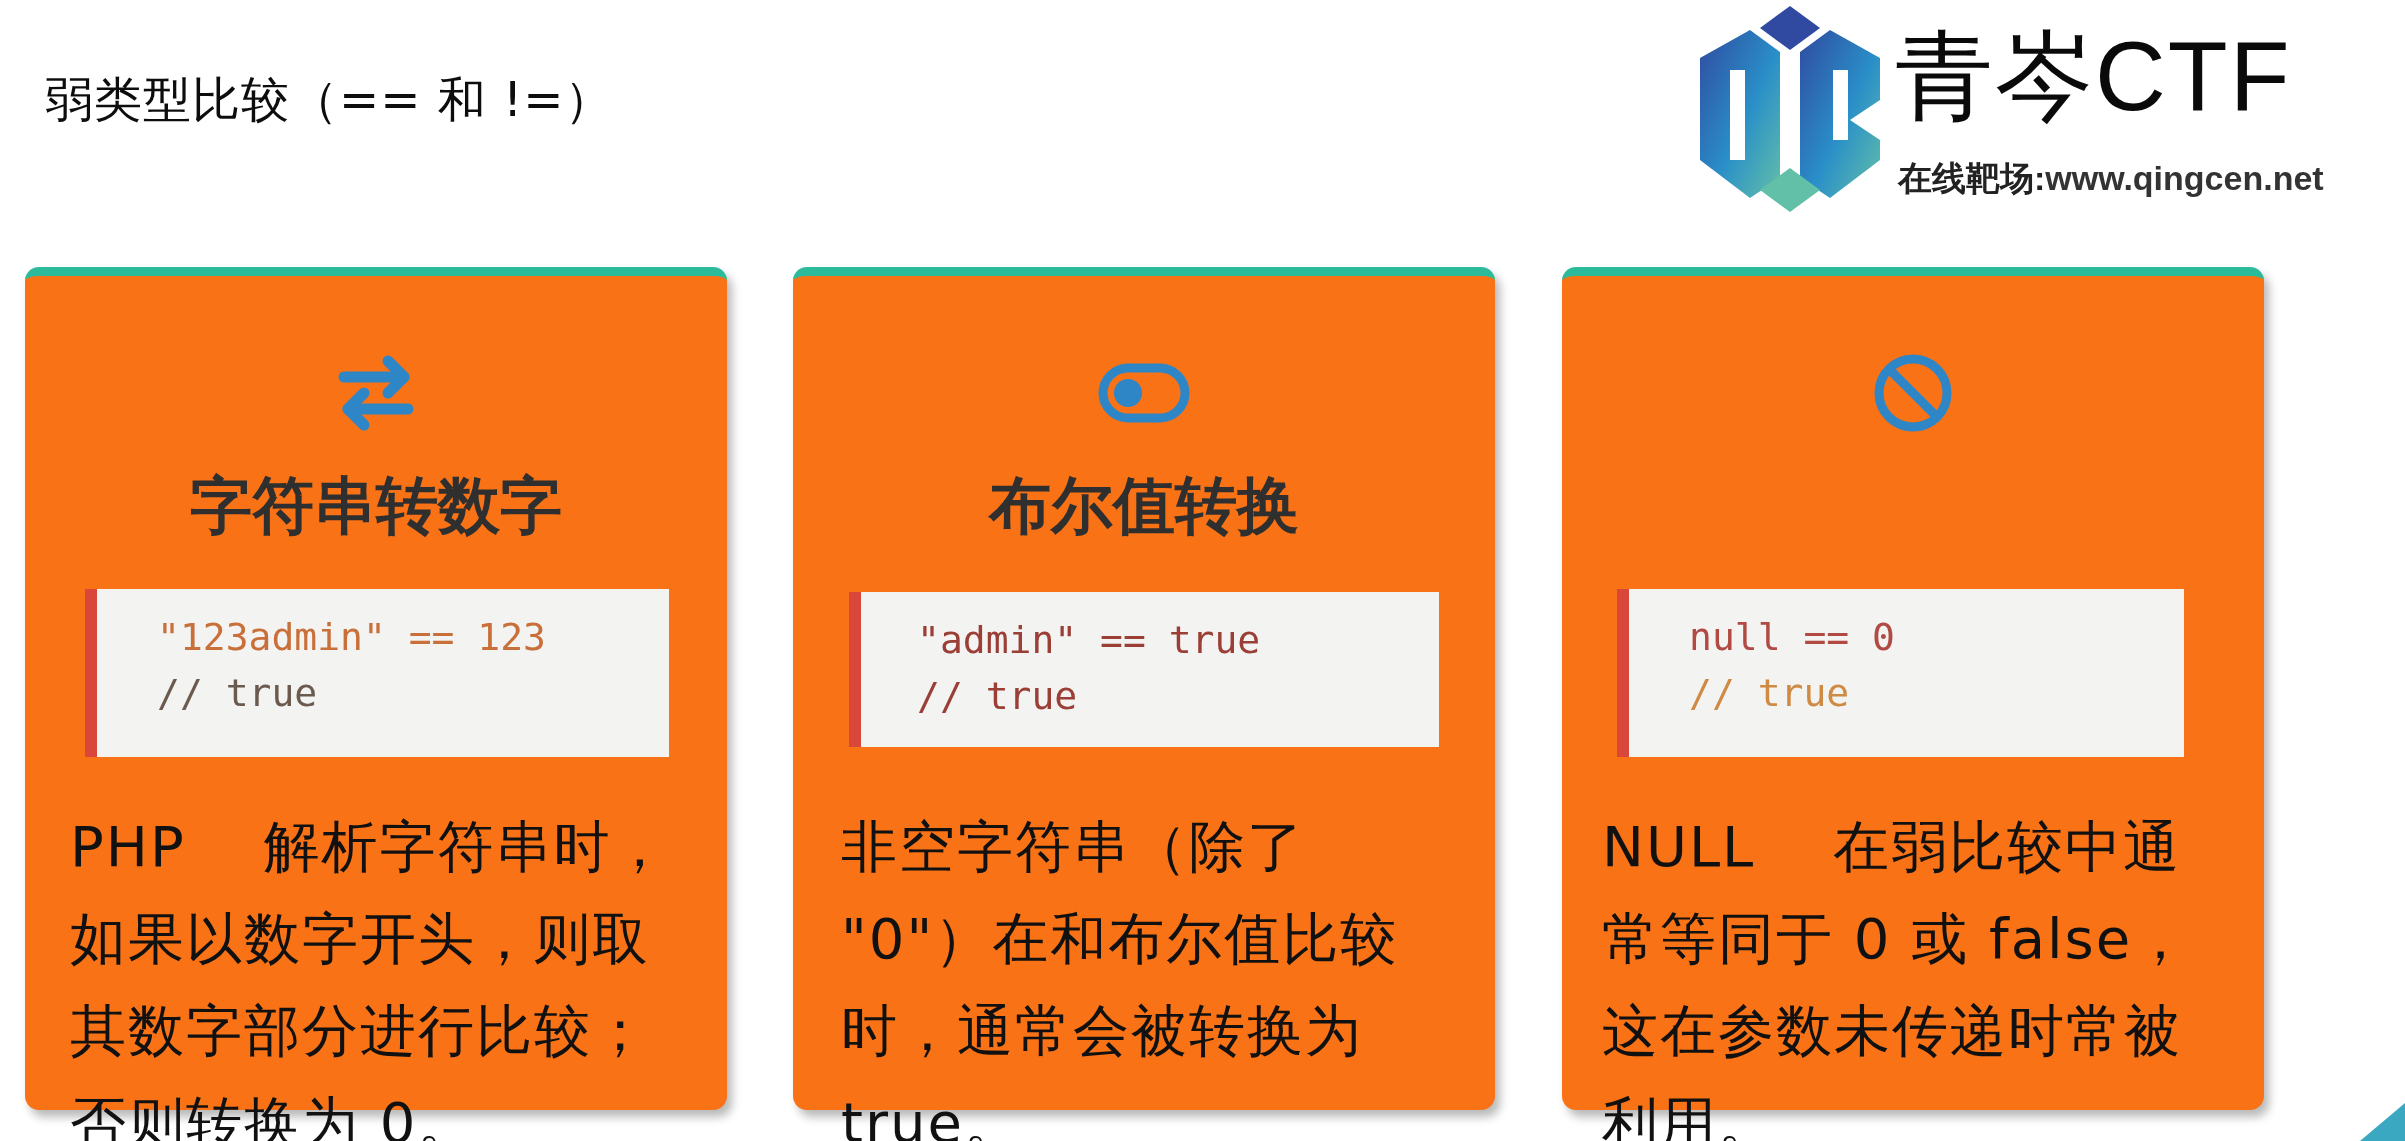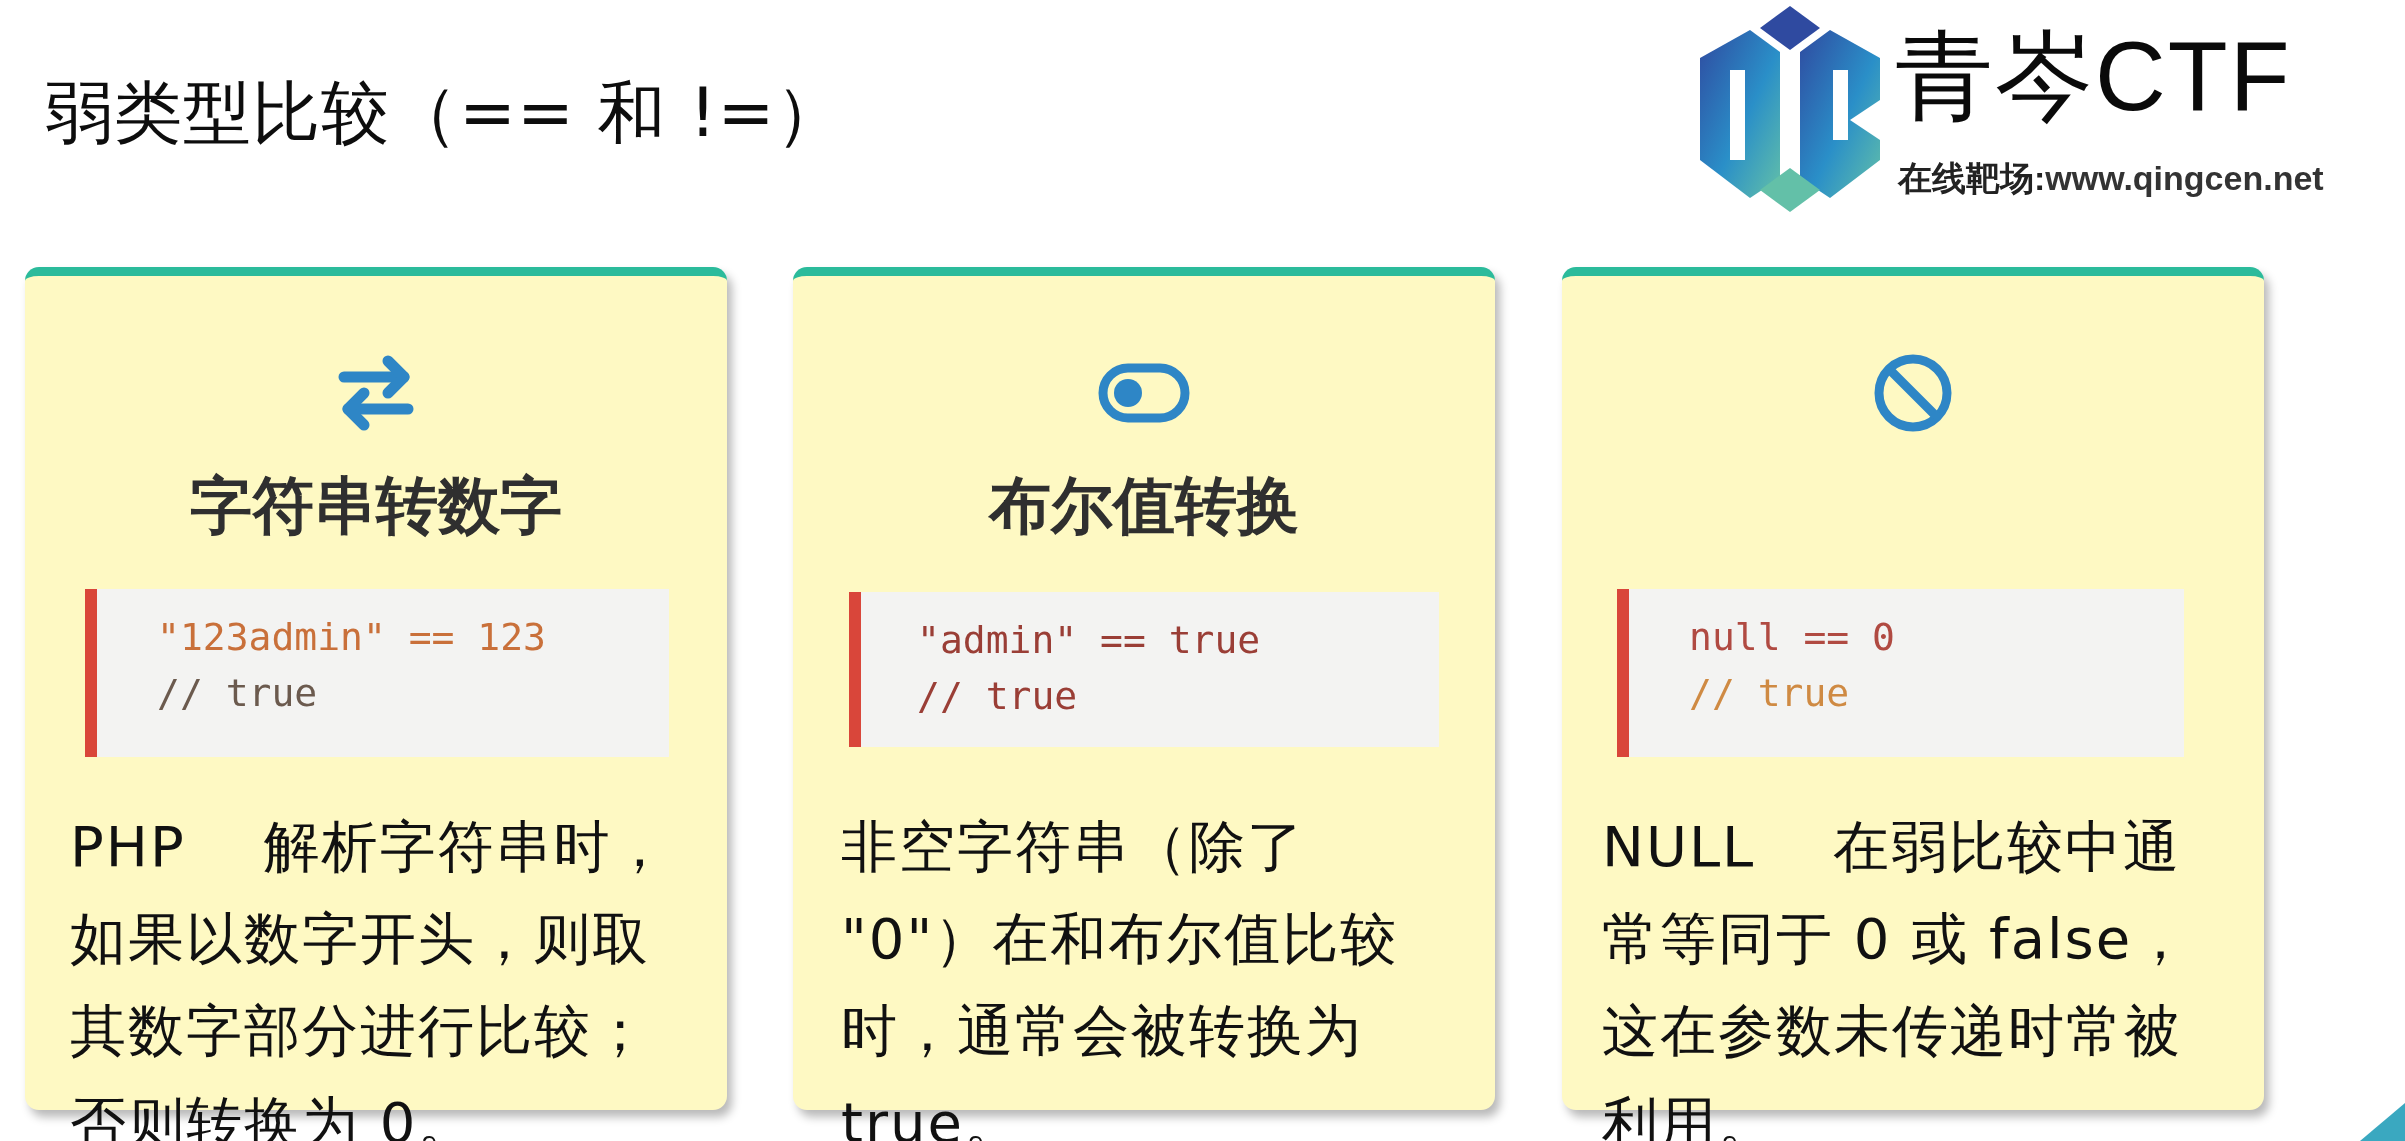--- a/index.html
+++ b/index.html
@@ -4,21 +4,21 @@
   <style>
     html, body { margin: 0; padding: 0; }
     body {
       width: 2405px; height: 1141px; position: relative; overflow: hidden;
       background: #ffffff;
       font-family: "DejaVu Sans", "Liberation Sans", sans-serif;
       color: #111;
     }
     .page-title {
       position: absolute; left: 45px; top: 68px;
-      font-size: 68px; font-weight: 500; letter-spacing: 1px;
+      font-size: 48px; font-weight: 500; letter-spacing: 1px;
       color: #0d0d0d; white-space: nowrap;
     }
     
     .logo { position: absolute; left: 1690px; top: 0; width: 660px; height: 215px; }
     .logo-mark { position: absolute; left: 0; top: 0; width: 200px; height: 215px; }
     .logo-name {
       position: absolute; left: 205px; top: 12px;
       font-size: 98px; font-weight: normal; color: #0a0a0a; letter-spacing: 2px;
       font-family: "Liberation Sans", "DejaVu Sans", sans-serif; white-space: nowrap;
     }
@@ -26,21 +26,21 @@
       position: absolute; left: 208px; top: 156px;
       font-size: 34px; font-weight: bold; color: #222; white-space: nowrap;
       font-family: "Liberation Sans", "DejaVu Sans", sans-serif;
     }
     .logo-tagline .url { font-weight: bold; color: #333; }
 
     
     .cards { position: absolute; left: 25px; top: 267px; width: 2245px; height: 845px; }
     .card {
       position: absolute; top: 0; width: 702px; height: 843px;
-      background: #fef9c3; border-radius: 14px;
+      background: #f97316; border-radius: 14px;
       border-top: 9px solid #2bbb9b;
       box-shadow: 5px 7px 10px rgba(0,0,0,0.28);
       box-sizing: border-box;
     }
     .card:nth-child(1) { left: 0; }
     .card:nth-child(2) { left: 768px; }
     .card:nth-child(3) { left: 1537px; }
     .card-icon {
       position: absolute; left: 50%; top: 72px; transform: translateX(-50%);
       width: 100px; height: 90px; display: flex; align-items: center; justify-content: center;

